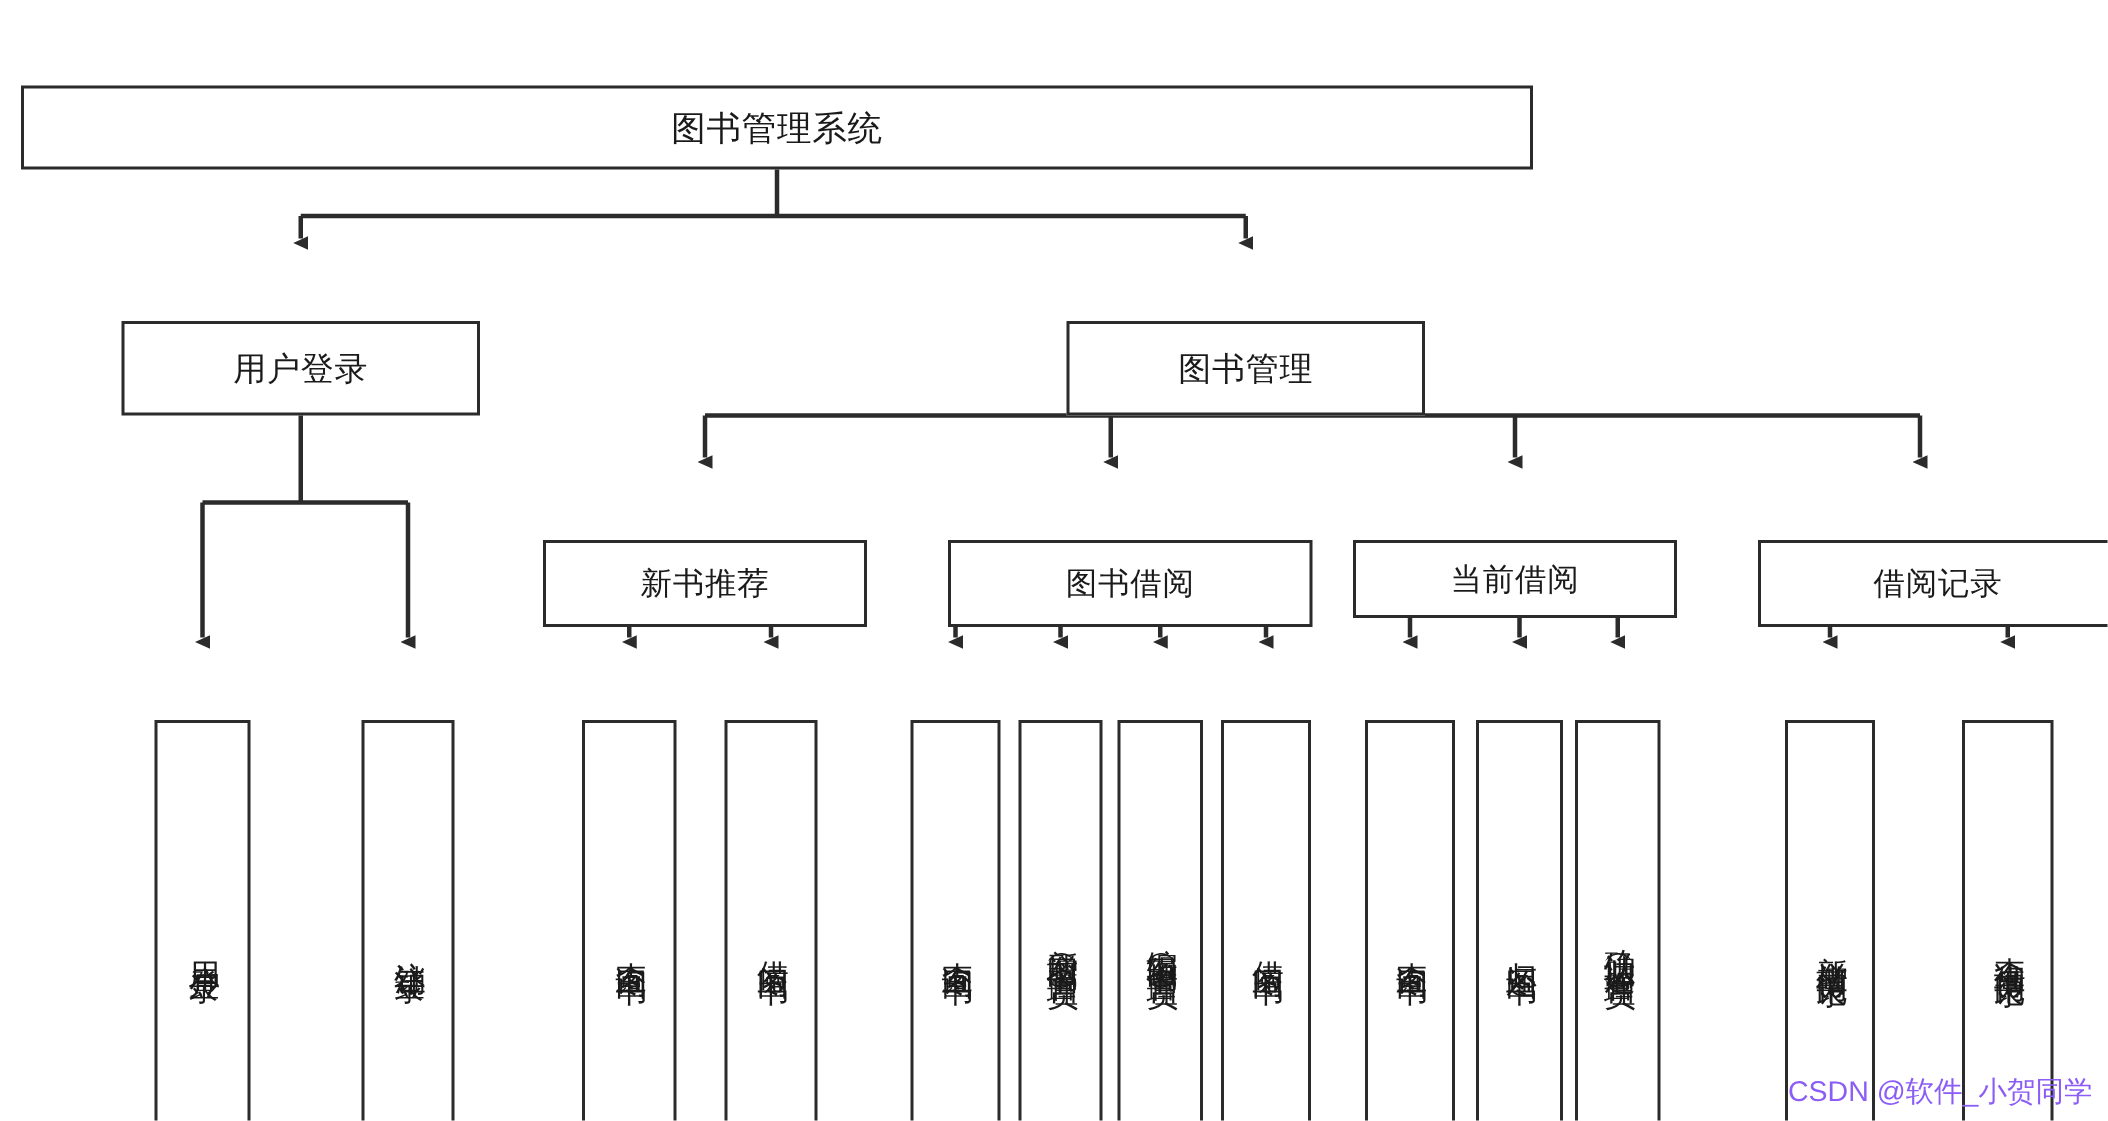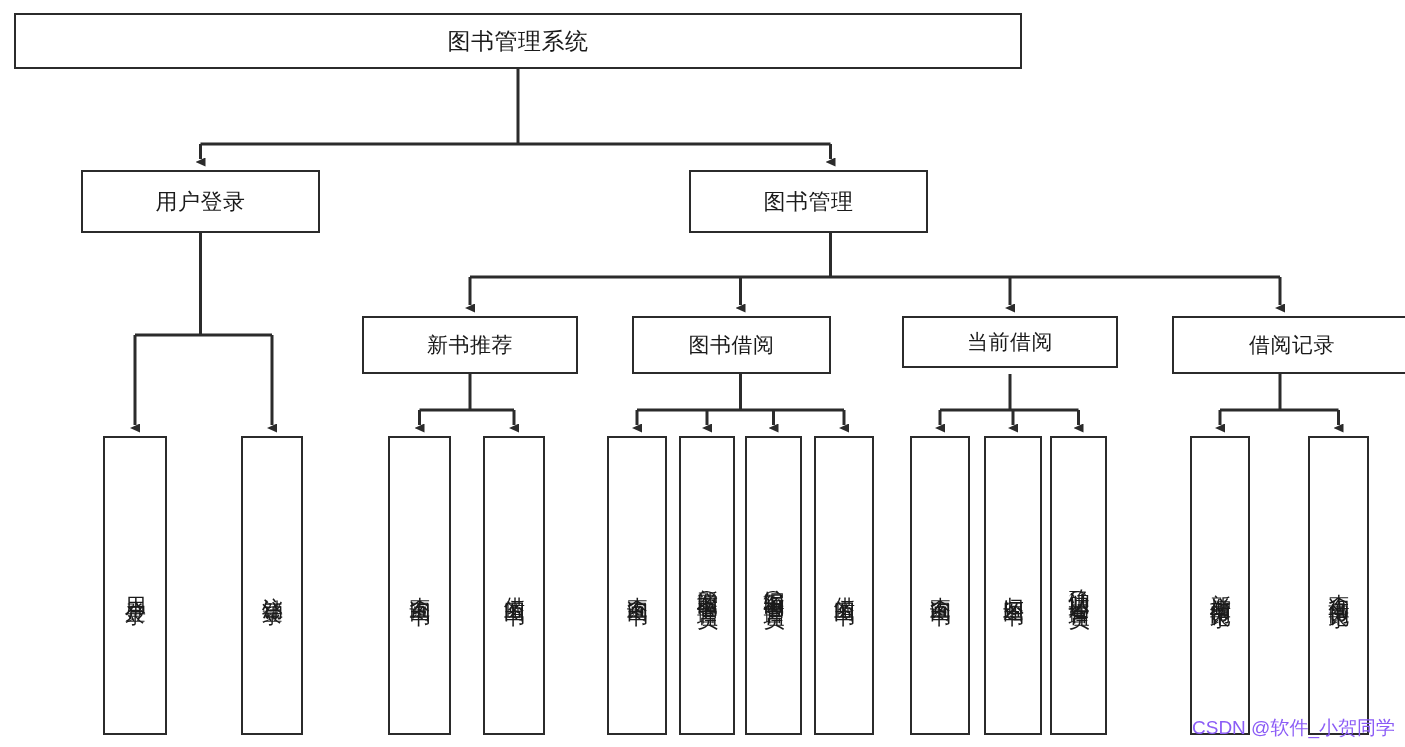--- a/index.html
+++ b/index.html
@@ -28,20 +28,21 @@
   }
   .node-box {
     position: absolute;
     box-sizing: border-box;
     border: 2px solid #2b2b2b;
     background: #ffffff;
     display: flex;
     align-items: center;
     justify-content: center;
     color: #1a1a1a;
+    margin-top: 44px;
   }
   .node-label {
     font-family: "Liberation Sans", "DejaVu Sans", sans-serif;
     color: #1a1a1a;
     letter-spacing: 0.5px;
     white-space: nowrap;
   }
   .node-root .node-label { font-size: 23px; }
   .node-l2 .node-label { font-size: 22px; }
   .node-l3 .node-label { font-size: 21px; }
@@ -115,28 +116,28 @@
       </g>
   </svg>
 
   <div class="node-box node-root" style="left: 14px; top: 13px; width: 1008px; height: 56px;">
     <span class="node-label">图书管理系统</span>
   </div>
 
   <div class="node-box node-l2" style="left: 81px; top: 170px; width: 239px; height: 63px;">
     <span class="node-label">用户登录</span>
   </div>
-  <div class="node-box node-l2" style="left: 689px; top: 170px; width: 239px; height: 63px;">
+  <div class="node-box node-l2" style="left: 711px; top: 170px; width: 239px; height: 63px;">
     <span class="node-label">图书管理</span>
   </div>
 
   <div class="node-box node-l3" style="left: 362px; top: 316px; width: 216px; height: 58px;">
     <span class="node-label">新书推荐</span>
   </div>
-  <div class="node-box node-l3" style="left: 632px; top: 316px; width: 199px; height: 58px;">
+  <div class="node-box node-l3" style="left: 632px; top: 316px; width: 243px; height: 58px;">
     <span class="node-label">图书借阅</span>
   </div>
   <div class="node-box node-l3" style="left: 902px; top: 316px; width: 216px; height: 52px;">
     <span class="node-label">当前借阅</span>
   </div>
   <div class="node-box node-l3" style="left: 1172px; top: 316px; width: 240px; height: 58px;">
     <span class="node-label">借阅记录</span>
   </div>
 
   <div class="node-box node-leaf" style="left: 103px; top: 436px; width: 64px; height: 299px;">

